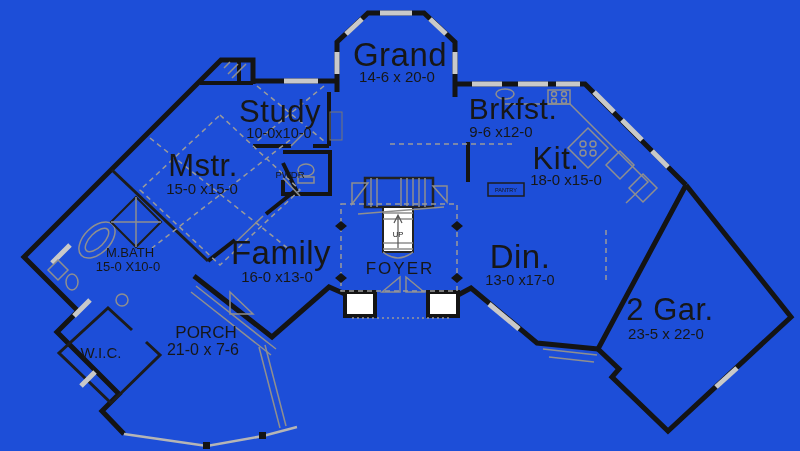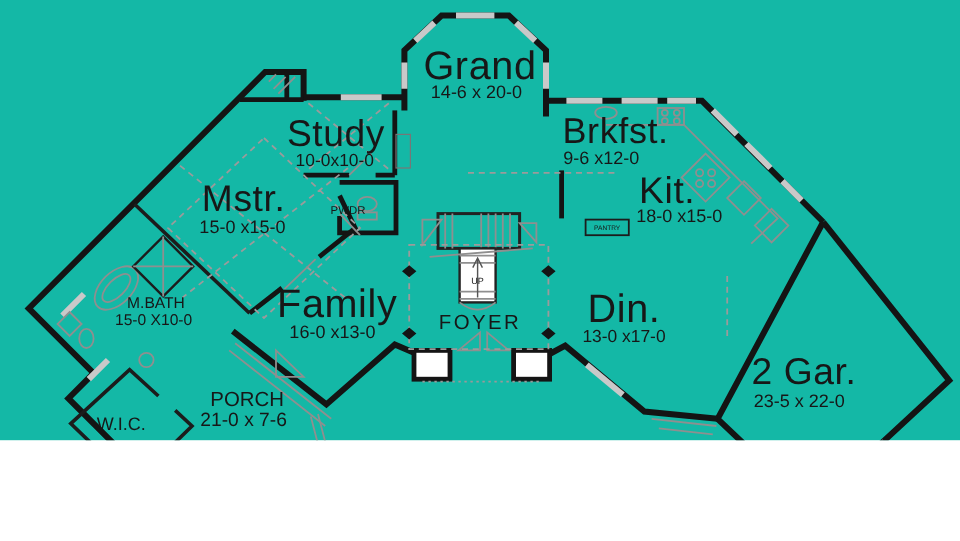--- a/index.html
+++ b/index.html
@@ -1,16 +1,16 @@
 <!DOCTYPE html>
 <html><head>
 <meta charset="utf-8">
 <style>
   html,body{margin:0;padding:0;background:#ffffff;}
-  .sheet{position:relative;width:800px;height:367px;background:#14b8a6;overflow:hidden;
+  .sheet{position:relative;width:800px;height:451px;background:#1d4ed8;overflow:hidden;
          font-family:"Liberation Sans", sans-serif;}
   svg{display:block;}
   text{fill:#171717;font-family:"Liberation Sans", sans-serif;}
   .room-name{letter-spacing:0.5px;}
   .wall{stroke:#141414;stroke-width:5;fill:none;stroke-linejoin:miter;}
   .wall-thin{stroke:#1c1c1c;stroke-width:3;fill:none;}
   .wall-med{stroke:#141414;stroke-width:4;fill:none;}
   .win{stroke:#c9c9c9;stroke-width:5;fill:none;}
   .detail{stroke:#8f8f8f;stroke-width:1.5;fill:none;}
   .detail-light{stroke:#b5b5b5;stroke-width:2.5;fill:none;}

